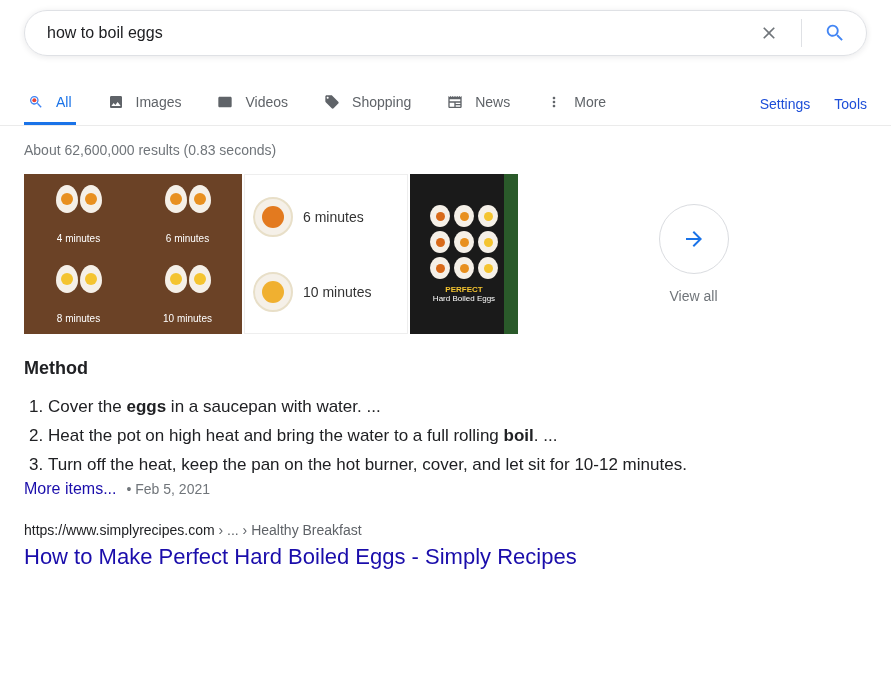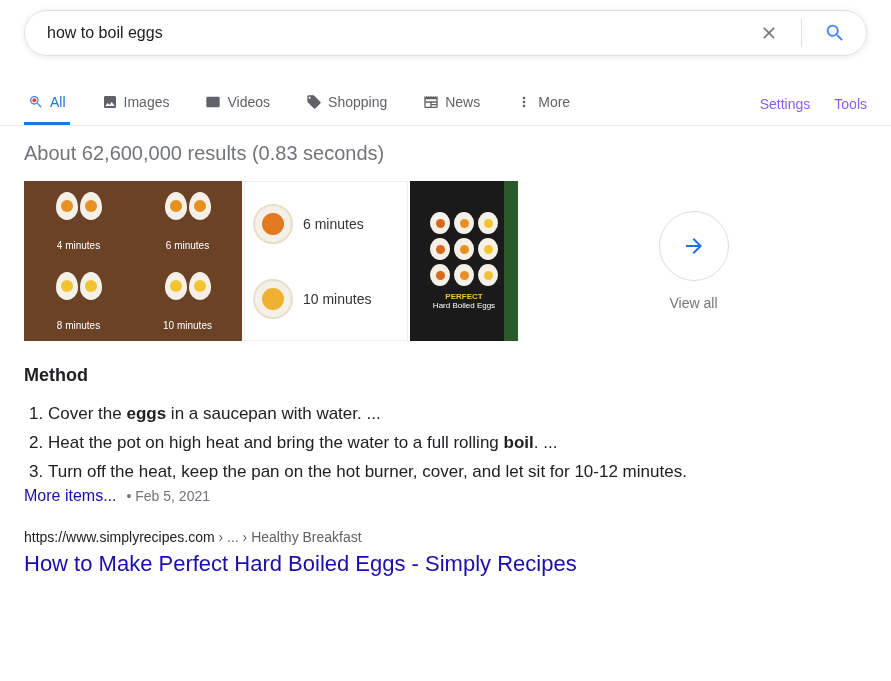--- a/index.html
+++ b/index.html
@@ -20,31 +20,31 @@
     .clear-btn { cursor: pointer; color: #70757a; padding: 6px; display: flex; }
     .divider-v { width: 1px; height: 28px; background: #dfe1e5; margin: 0 8px; }
     .search-btn { cursor: pointer; color: #4285f4; padding: 6px; display: flex; }
     
     .tabs-row {
       display: flex; align-items: center; justify-content: space-between;
       padding: 0 24px; border-bottom: 1px solid #ebebeb; margin-top: 24px;
     }
     .tabs-left { display: flex; gap: 28px; }
     .tab {
-      display: flex; align-items: center; gap: 6px;
+      display: flex; align-items: center; gap: 12px;
       color: #5f6368; font-size: 14px; padding: 14px 4px 12px;
       cursor: pointer; border-bottom: 3px solid transparent;
     }
     .tab.active { color: #1a73e8; border-bottom-color: #1a73e8; }
     .tab svg { width: 16px; height: 16px; }
     .tabs-right { display: flex; gap: 24px; }
-    .tool-link { color: #8b5cf6; font-size: 14px; cursor: pointer; padding: 14px 0 12px; }
+    .tool-link { color: #1d4ed8; font-size: 14px; cursor: pointer; padding: 14px 0 12px; }
     
     .content { padding: 16px 24px; }
-    .result-stats { color: #70757a; font-size: 20px; margin-bottom: 16px; }
+    .result-stats { color: #70757a; font-size: 14px; margin-bottom: 16px; }
     
     .image-row { display: flex; gap: 2px; margin-bottom: 24px; align-items: center; }
     .thumb { height: 160px; position: relative; }
     .thumb1 { width: 218px; background: #6b4226; display: grid; grid-template-columns: 1fr 1fr; grid-template-rows: 1fr 1fr; }
     .egg-cell { display: flex; flex-direction: column; align-items: center; justify-content: center; gap: 20px; }
     .egg-pair { display: flex; gap: 2px; }
     .egg-half { width: 22px; height: 28px; background: #f5f0e8; border-radius: 50% 50% 50% 50% / 55% 55% 45% 45%; display: flex; align-items: center; justify-content: center; }
     .yolk { width: 12px; height: 12px; border-radius: 50%; background: #f4c430; }
     .yolk.soft { background: #e89020; }
     .egg-label { color: #fff; font-size: 10px; }

